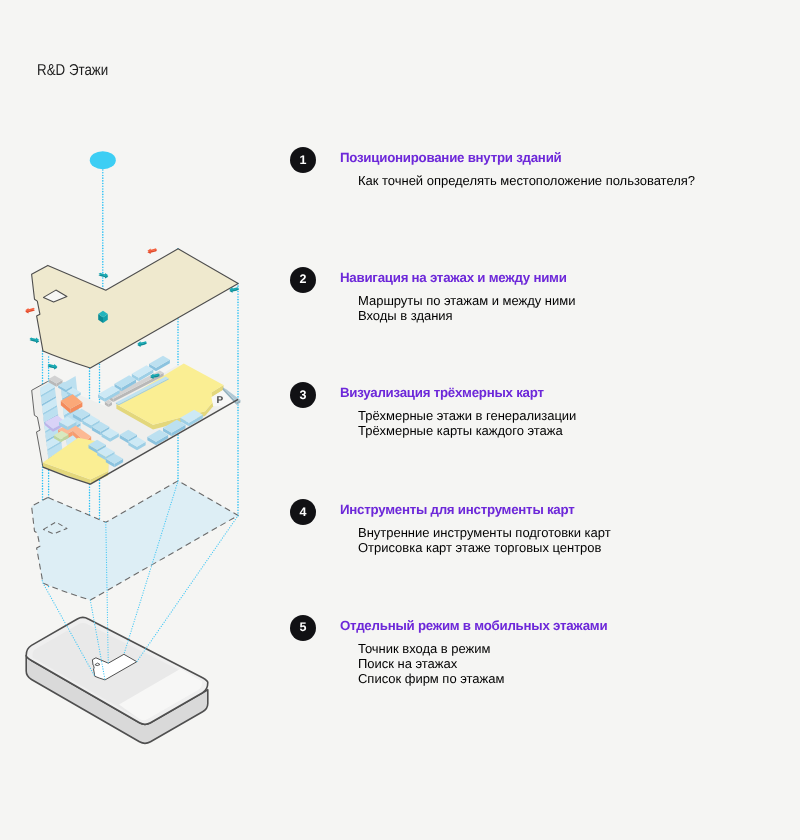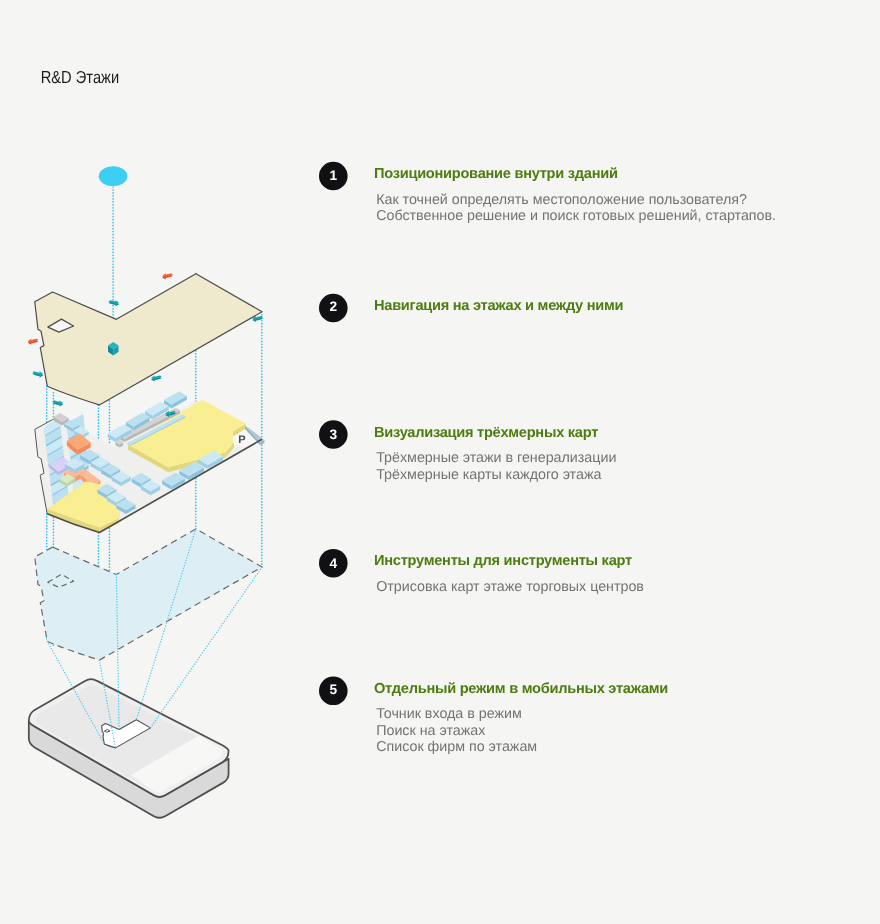--- a/index.html
+++ b/index.html
@@ -21,26 +21,26 @@
   .items{position:absolute;left:290px;top:0;width:510px;height:840px;}
   .item{position:absolute;left:0;}
   .badge{
     position:absolute;left:0;top:0;width:26px;height:26px;border-radius:50%;
     background:#111114;color:#fff;font-size:12.5px;font-weight:700;
     display:flex;align-items:center;justify-content:center;
     line-height:1;
   }
   .item-title{
     position:absolute;left:50px;top:3px;
-    font-size:13.3px;font-weight:700;color:#4d7c0f;letter-spacing:-0.25px;
+    font-size:13.3px;font-weight:700;color:#6d28d9;letter-spacing:-0.25px;
     white-space:nowrap;
   }
   .item-lines{
-    position:absolute;left:52px;top:26px;
-    font-size:13px;font-weight:400;color:#737373;line-height:15.3px;letter-spacing:-0.02px;
+    position:absolute;left:68px;top:26px;
+    font-size:13px;font-weight:400;color:#000000;line-height:15.3px;letter-spacing:-0.02px;
     white-space:nowrap;
   }
 </style>
 </head>
 <body>
 
 <div class="page">
 
   <div class="slide-title">R&amp;D Этажи</div>
 
@@ -331,41 +331,43 @@
       </g>
     </svg>
   </div>
 
   <div class="items">
       <div class="item" style="top: 147px;">
         <div class="badge">1</div>
         <div class="item-title">Позиционирование внутри зданий</div>
         <div class="item-lines">
           <div>Как точней определять местоположение пользователя?</div>
-          <div>Собственное решение и поиск готовых решений, стартапов.</div>
         </div>
       </div>
       <div class="item" style="top: 266.5px;">
         <div class="badge">2</div>
         <div class="item-title">Навигация на этажах и между ними</div>
         <div class="item-lines">
+          <div>Маршруты по этажам и между ними</div>
+          <div>Входы в здания</div>
         </div>
       </div>
       <div class="item" style="top: 382px;">
         <div class="badge">3</div>
         <div class="item-title">Визуализация трёхмерных карт</div>
         <div class="item-lines">
           <div>Трёхмерные этажи в генерализации</div>
           <div>Трёхмерные карты каждого этажа</div>
         </div>
       </div>
       <div class="item" style="top: 499px;">
         <div class="badge">4</div>
         <div class="item-title">Инструменты для инструменты карт</div>
         <div class="item-lines">
+          <div>Внутренние инструменты подготовки карт</div>
           <div>Отрисовка карт этаже торговых центров</div>
         </div>
       </div>
       <div class="item" style="top: 614.5px;">
         <div class="badge">5</div>
         <div class="item-title">Отдельный режим в мобильных этажами</div>
         <div class="item-lines">
           <div>Точник входа в режим</div>
           <div>Поиск на этажах</div>
           <div>Список фирм по этажам</div>

